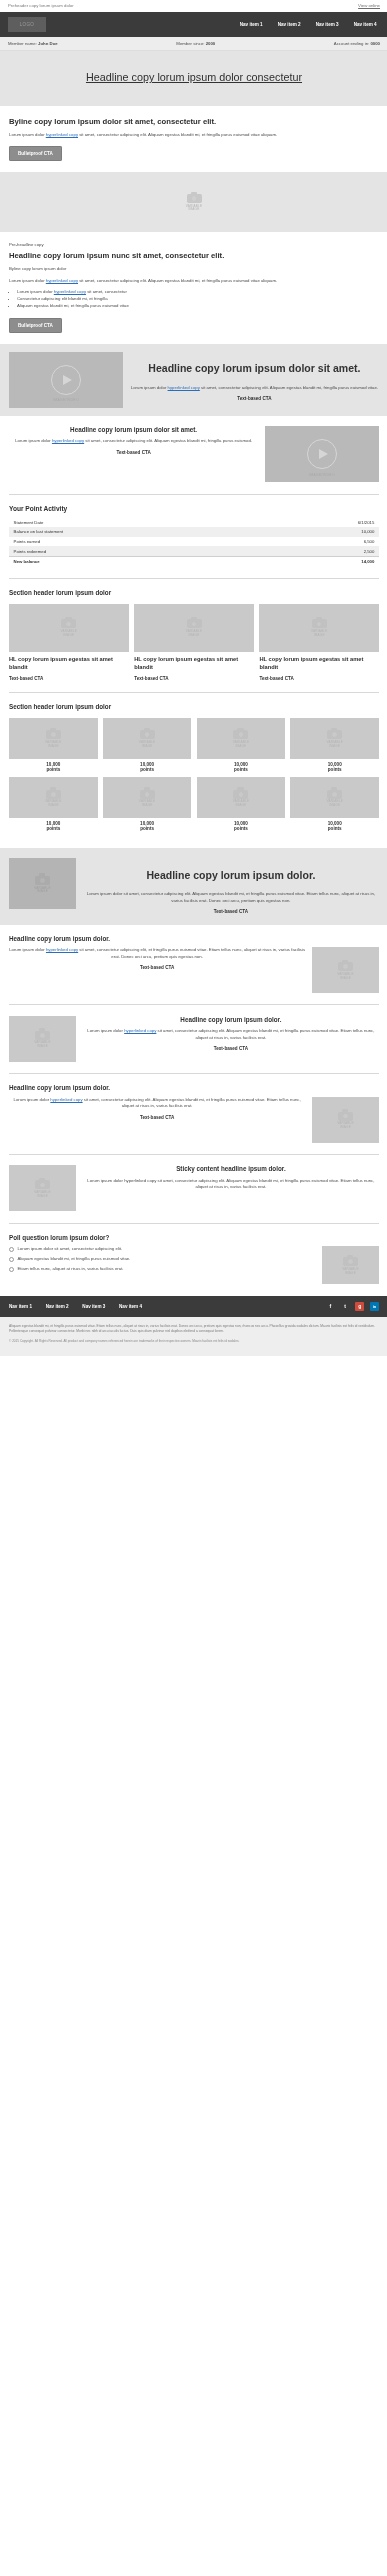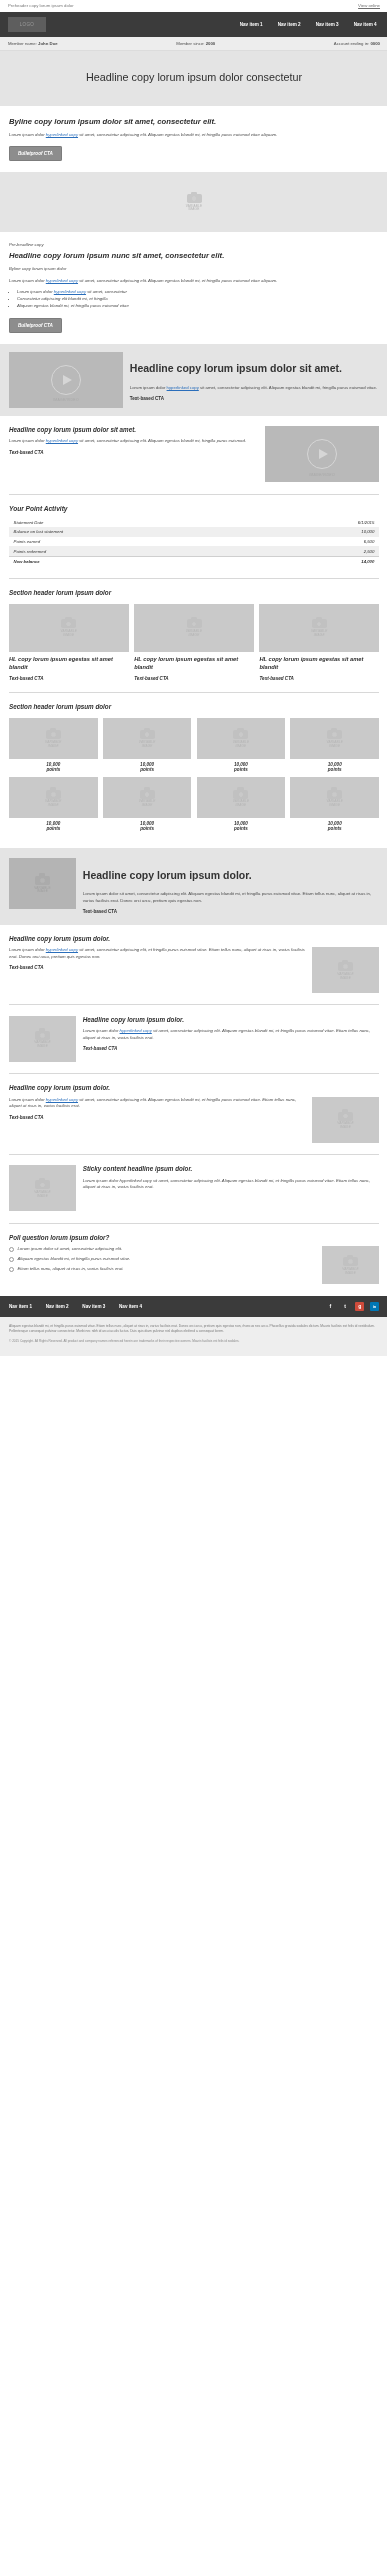--- a/index.html
+++ b/index.html
@@ -37,26 +37,26 @@
   
   .memberbar {
     background:#ededed; display:flex; justify-content:space-between;
     padding:4px 8px; font-size:4.3px; color:#4d4d4d;
     border-bottom:0.6px solid #dcdcdc;
   }
   .memberbar b { font-weight:bold; }
 
   
   .hero {
-    background:#e4e4e4; text-align:center; padding:19.4px 23px 21.7px;
+    background:#e4e4e4; text-align:center; padding:19.4px 23px 21.7px;text-decoration:underline;
   }
   .hero h1 { margin:0; font-size:10.8px; font-weight:normal; color:#2f2f2f; line-height:1.35; }
 
   
-  .sec { padding: 10.3px 9px 11.4px; font-style: italic; }
+  .sec { padding: 10.3px 9px 11.4px; }
   .sec h2 { margin:0 0 5.1px; font-size:7.7px; font-weight:bold; color:#2f2f2f; line-height:1.32; }
   .sec h3 { margin:0 0 4px; font-size:6.3px; font-weight:bold; color:#2f2f2f; line-height:1.3; }
   p.body { margin:0 0 4.6px; font-size:4.3px; line-height:1.55; color:#4a4a4a; }
   .link { color:#2a6ebb; text-decoration:underline; }
 
   .btn {
     display:inline-block; background:#8d8d8d; color:#ffffff; font-size:4.6px;
     font-weight:bold; padding:4px 8px; border:0.6px solid #7c7c7c; border-radius:1.1px;
     text-decoration:none; margin-top:2.3px;
   }
@@ -91,21 +91,21 @@
     border-top:5.7px solid transparent; border-bottom:5.7px solid transparent; margin-left:2.8px;
   }
   .video .vlbl { position:absolute; bottom:5.7px; left:0; right:0; text-align:center; font-size:3.4px; color:#a8a8a8; letter-spacing:0.3px; }
 
   
   .band { background:#e4e4e4; }
 
   
   .row { display:flex; gap:6.8px; align-items:flex-start; }
   .row .col-img { flex:0 0 auto; }
-  .row .col-txt { flex:1 1 auto; }
+  .row .col-txt { flex:1 1 auto;text-align:center; }
 
   
   .table { width:100%; border-collapse:collapse; font-size:4.3px; }
   .table td { padding:2.3px 4.6px; }
   .table tr.alt { background:#efefef; }
   .table tr.total td { font-weight:bold; border-top:0.6px solid #cfcfcf; }
   .table td.right { text-align:right; }
 
   
   .grid3 { display:flex; gap:5.7px; }

